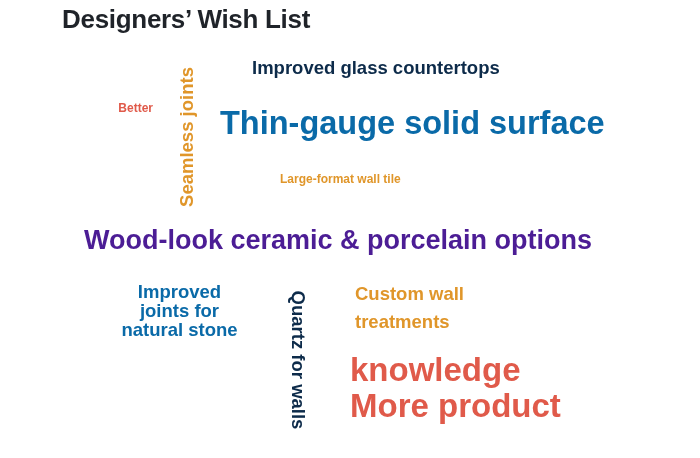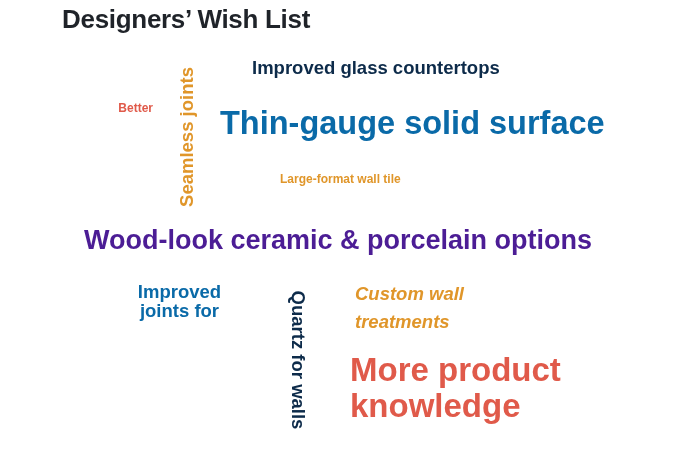--- a/index.html
+++ b/index.html
@@ -90,21 +90,20 @@
       font-size: 18.5px;
       color: #0d2b4a;
       transform: translate(-50%, -50%) rotate(90deg);
     }
     .custom {
       left: 355px;
       top: 280px;
       font-size: 18.5px;
       color: #e0962a;
       line-height: 28px;
-      font-style: italic;
     }
     .more {
       left: 350px;
       top: 352px;
       font-size: 33px;
       color: #e05a4a;
       line-height: 36px;
     }
   </style>
 </head>
@@ -122,25 +121,26 @@
 
 <div class="word thin">Thin-gauge solid surface</div>
 
 <div class="word large">Large-format wall tile</div>
 
 <div class="word wood">Wood-look ceramic &amp; porcelain options</div>
 
 <div class="word multi improved">
   <span>Improved</span>
   <span>joints for</span>
+  <span>natural stone</span>
 </div>
 
 <div class="word quartz">Quartz for walls</div>
 
 <div class="word multi custom">
   <span>Custom wall</span>
   <span>treatments</span>
 </div>
 
 <div class="word multi more">
+  <span>knowledge</span>
   <span>More product</span>
-  <span>knowledge</span>
 </div>
 
 </body></html>

